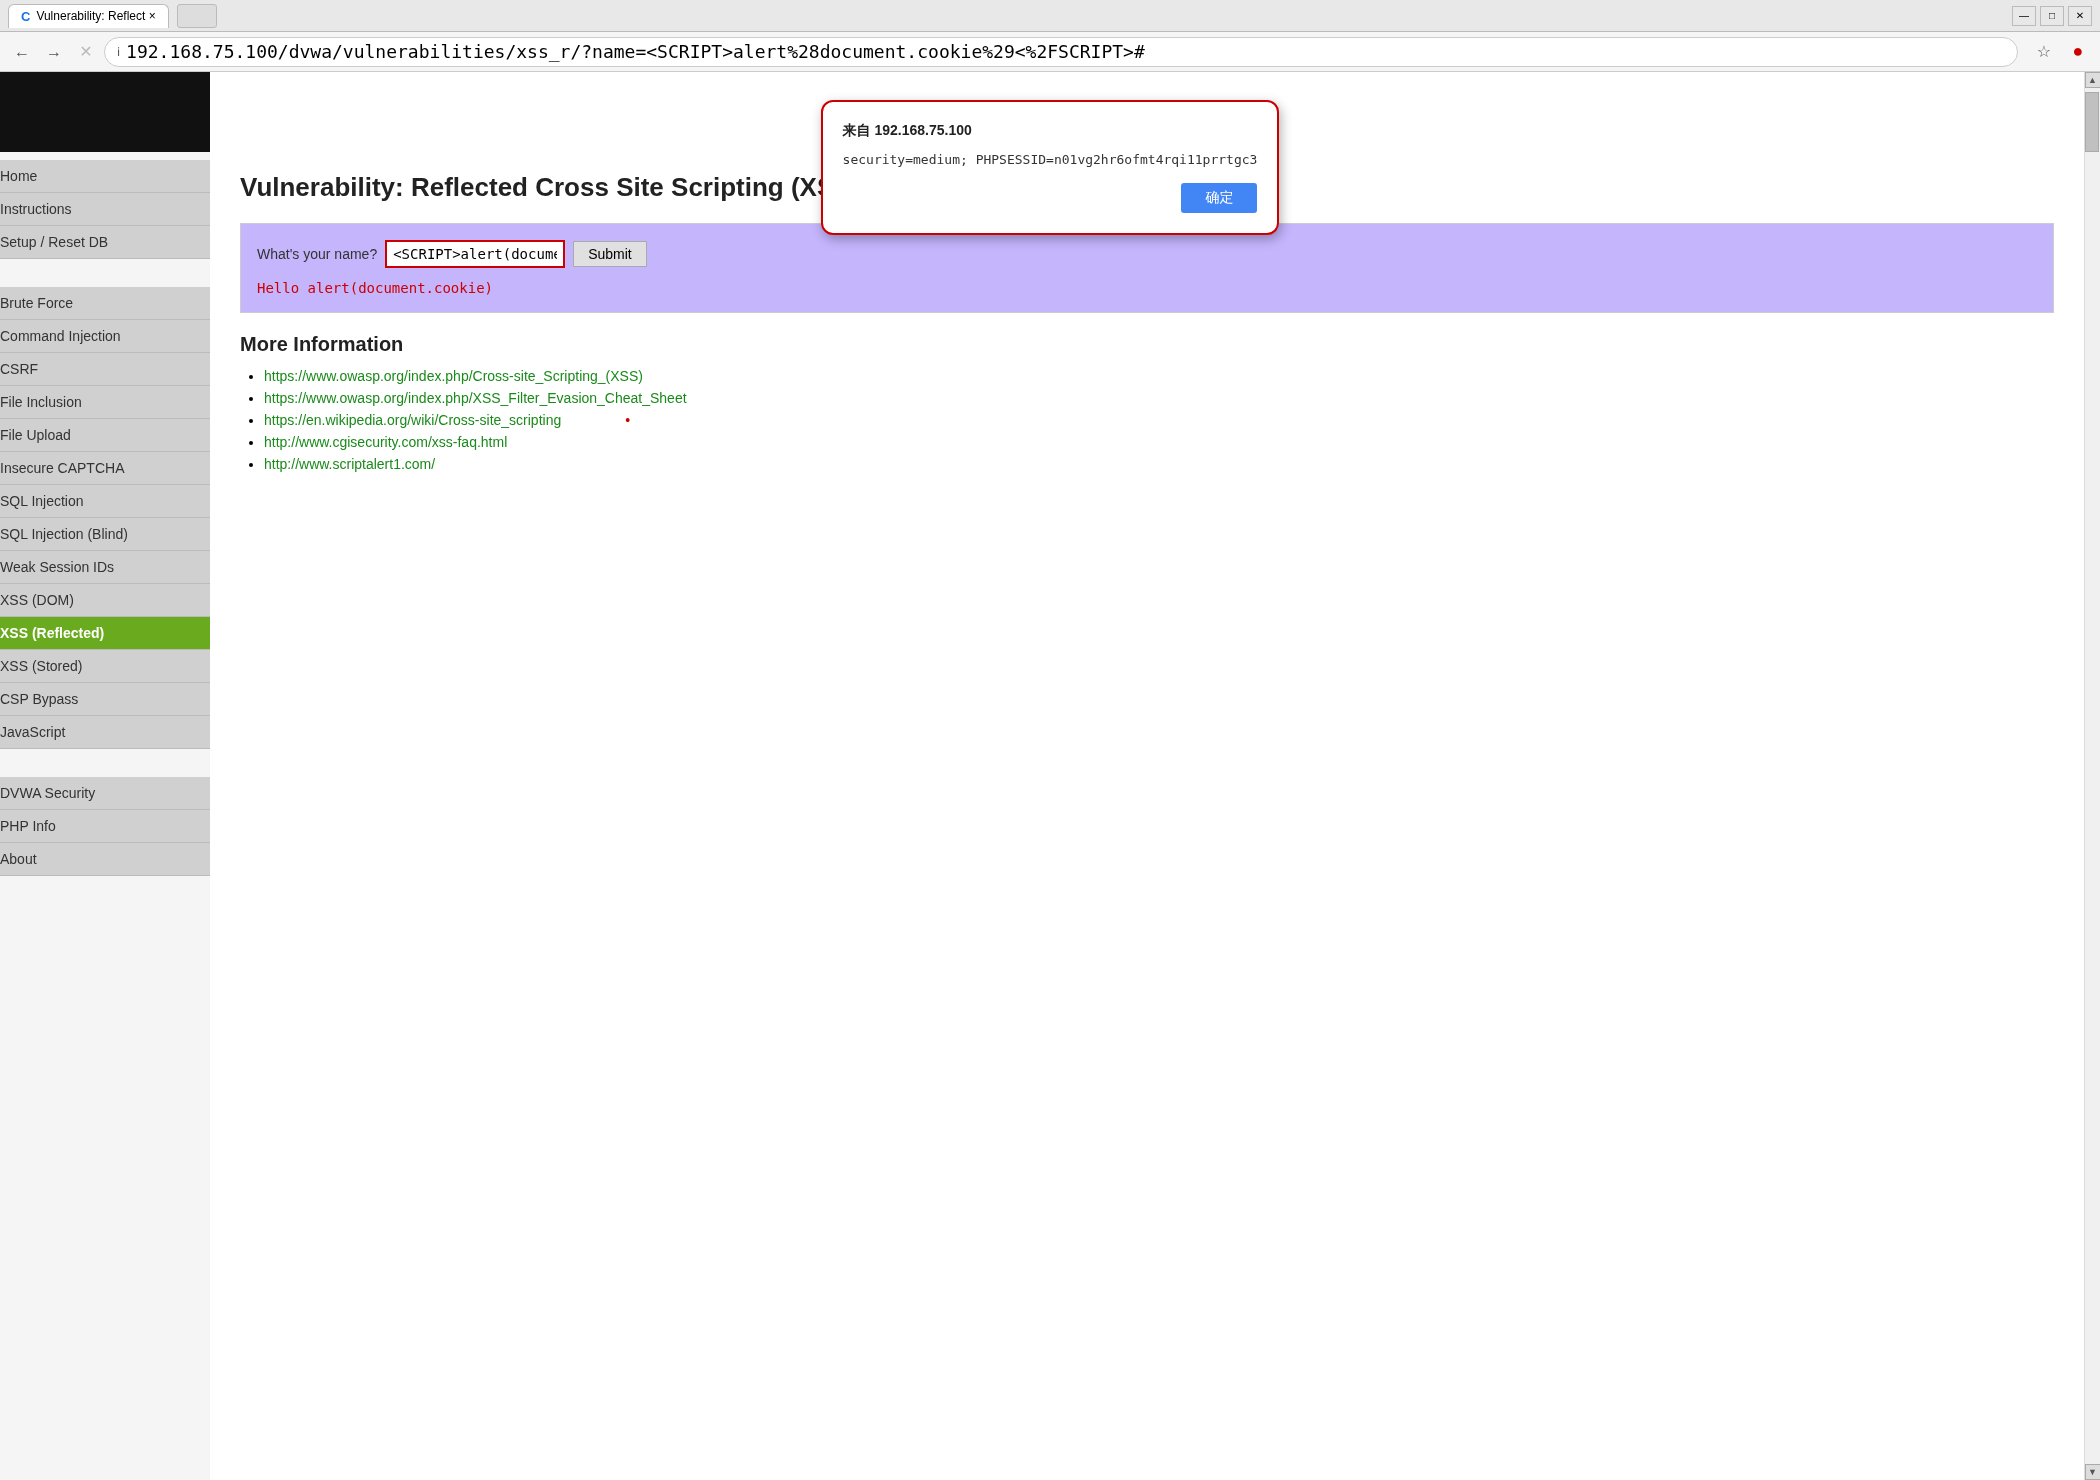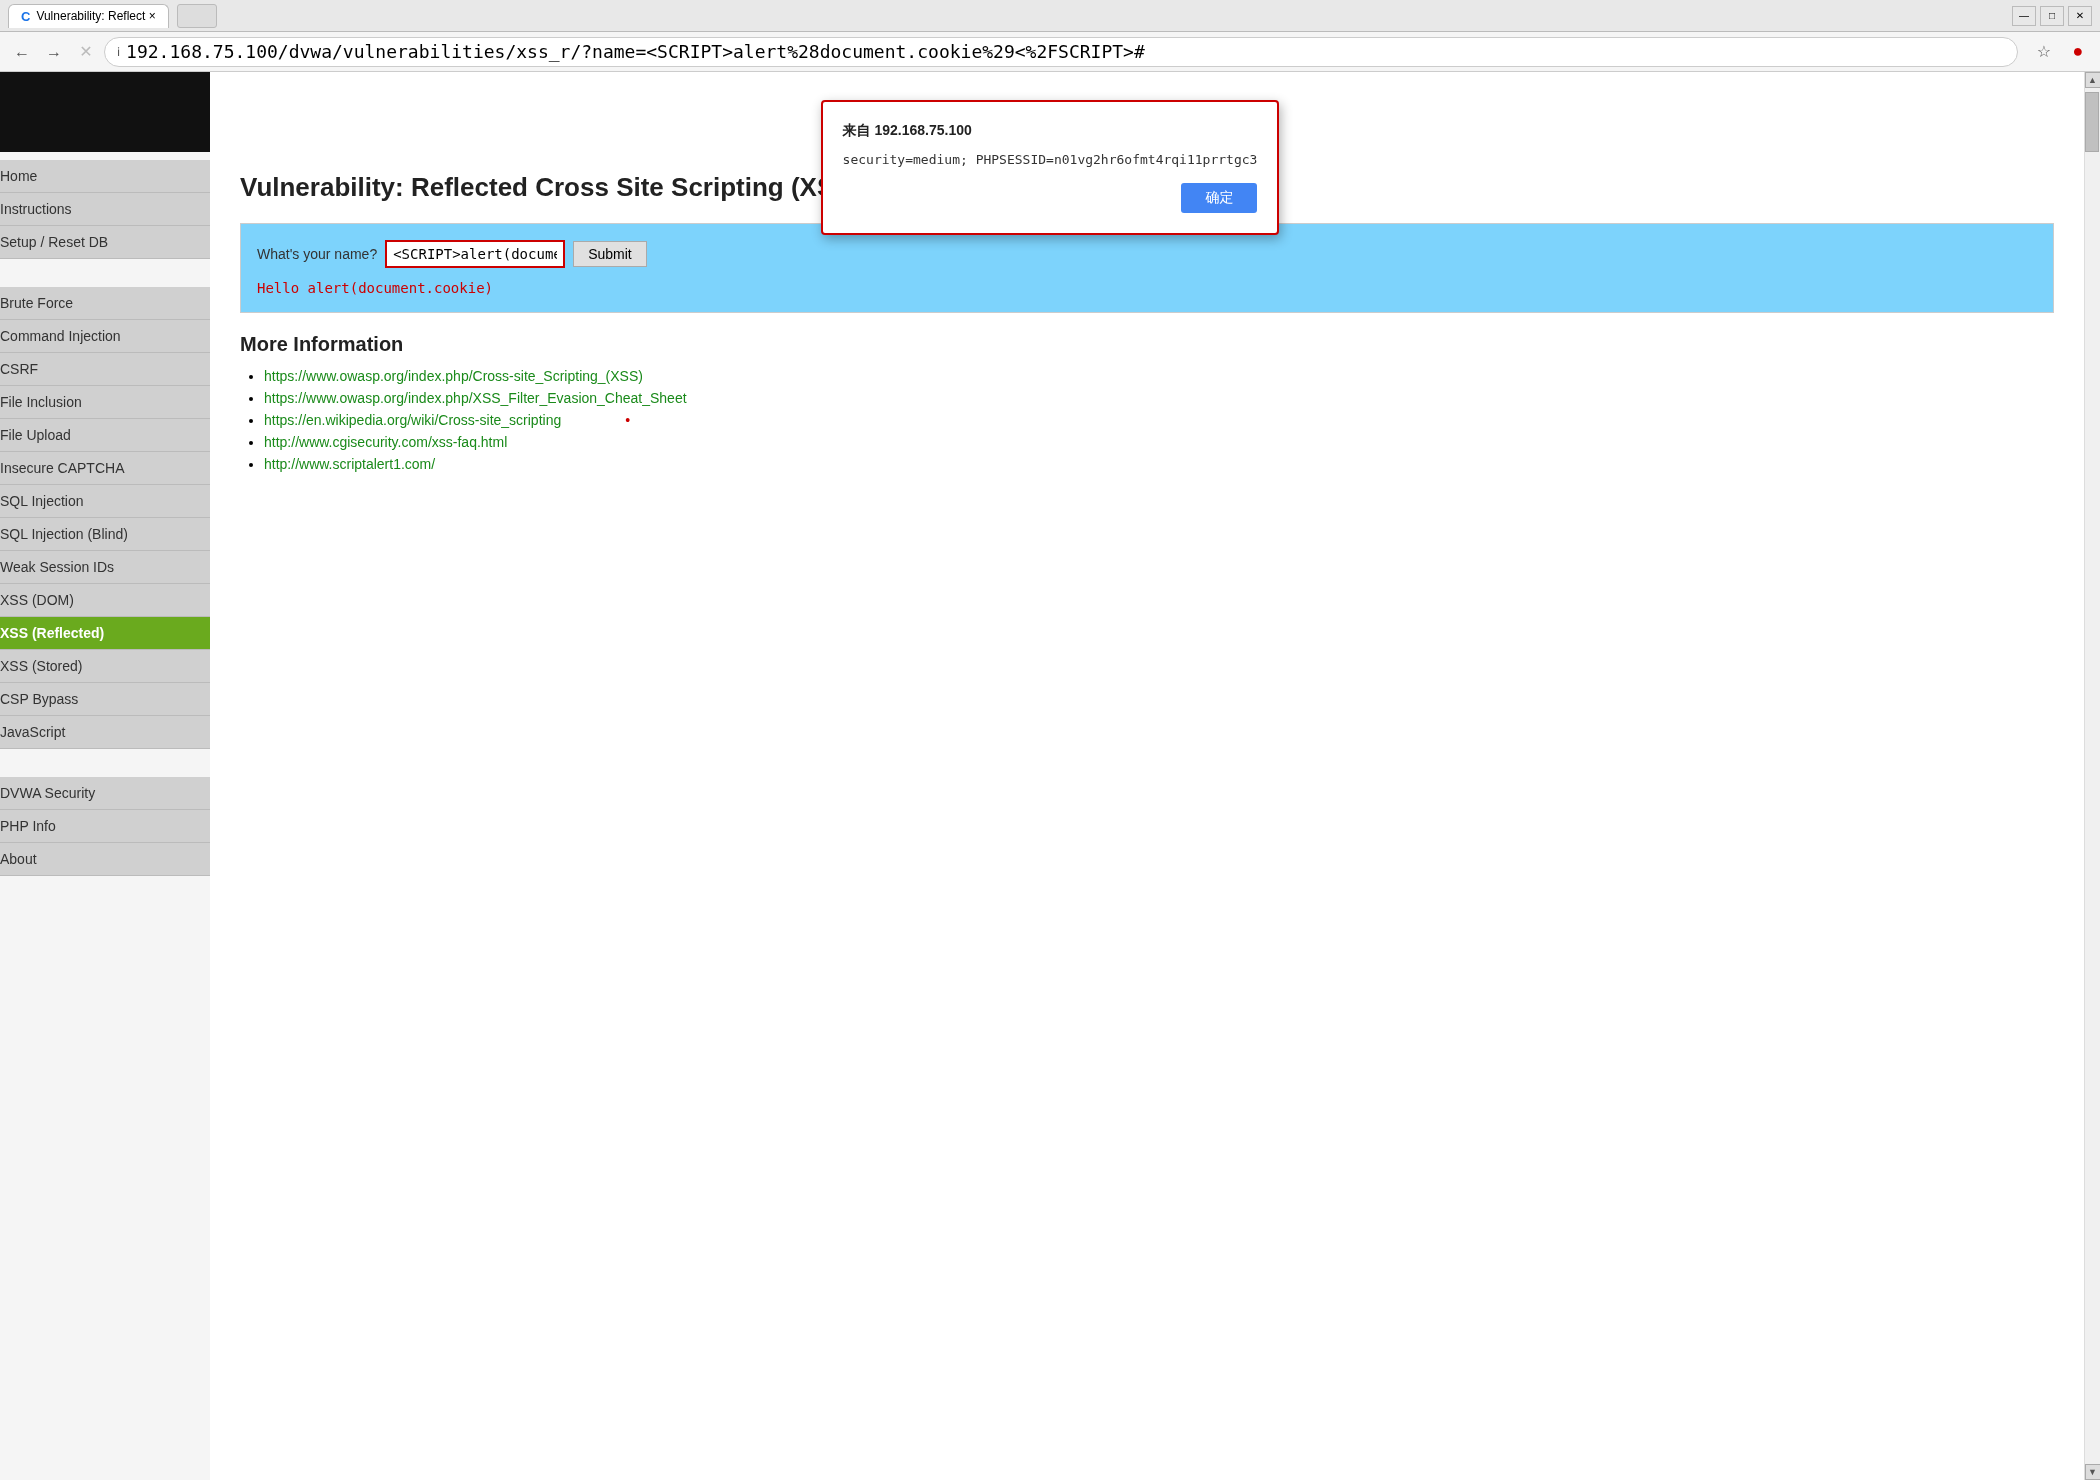--- a/index.html
+++ b/index.html
@@ -185,21 +185,21 @@
       font-size: 26px;
       font-weight: bold;
       color: #222;
       margin-bottom: 20px;
     }
 
     .form-section {
       border: 1px solid #ccc;
       padding: 16px;
       margin-bottom: 20px;
-      background: #7dd3fc;
+      background: #c4b5fd;
     }
 
     .form-row {
       display: flex;
       align-items: center;
       gap: 8px;
       margin-bottom: 12px;
     }
 
     .form-label {
@@ -301,21 +301,21 @@
       z-index: 1000;
       display: flex;
       align-items: flex-start;
       justify-content: center;
       pointer-events: none;
     }
 
     .dialog-box {
       background: white;
       border: 2px solid #cc0000;
-      border-radius: 4px;
+      border-radius: 12px;
       min-width: 400px;
       padding: 20px;
       margin-top: 100px;
       box-shadow: 2px 4px 12px rgba(0,0,0,0.3);
       pointer-events: all;
     }
 
     .dialog-title {
       font-size: 14px;
       font-weight: bold;

